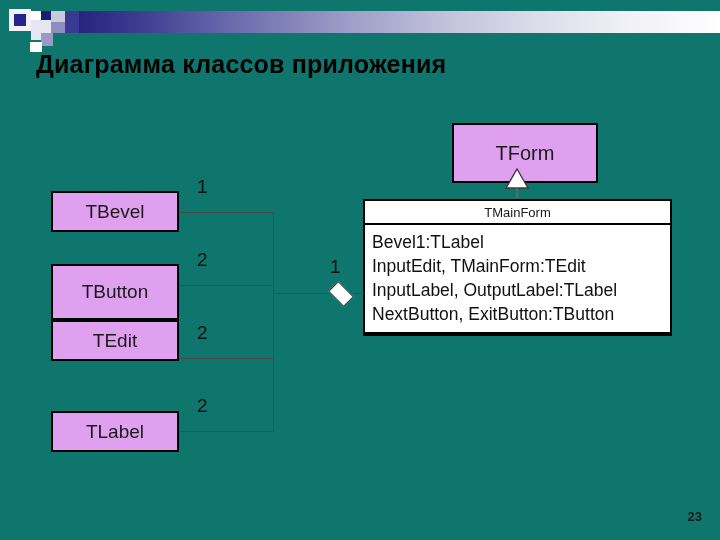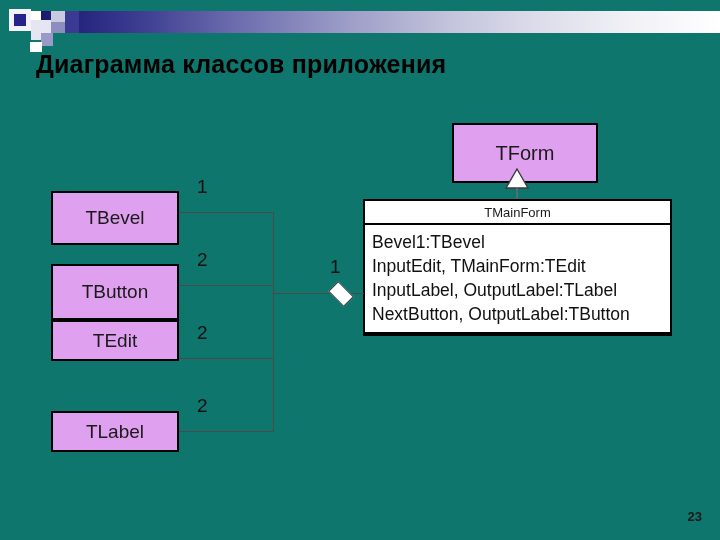--- a/index.html
+++ b/index.html
@@ -66,21 +66,21 @@
     background: #e0a0f0;
     border: 2px solid #000000;
     box-sizing: border-box;
     display: flex;
     align-items: center;
     justify-content: center;
     font-size: 19px;
     color: #1a1a1a;
   }
   .cbox-tform  { left: 452px; top: 123px; width: 146px; height: 60px; font-size: 20px; }
-  .cbox-bevel  { left: 51px;  top: 191px; width: 128px; height: 54px; }
+  .cbox-bevel  { left: 51px;  top: 191px; width: 128px; height: 41px; }
   .cbox-button { left: 51px;  top: 264px; width: 128px; height: 56px; }
   .cbox-edit   { left: 51px;  top: 320px; width: 128px; height: 41px; }
   .cbox-label  { left: 51px;  top: 411px; width: 128px; height: 41px; }
 
   
   .mainform {
     position: absolute;
     left: 363px;
     top: 199px;
     width: 309px;
@@ -172,24 +172,24 @@
   </div>
 
   <svg class="tri-svg" width="28" height="34">
     <polygon points="14,1 25,20 3,20" fill="#ffffff" stroke="#3a3a3a" stroke-width="1.4"></polygon>
     <line x1="14" y1="20" x2="14" y2="33" stroke="#6a6a6a" stroke-width="1.6"></line>
   </svg>
 
   <div class="mainform">
     <div class="mf-head">TMainForm</div>
     <div class="mf-sec mf-attrs">
-      <div class="mf-line">Bevel1:TBevel</div>
+      <div class="mf-line">Bevel1:TLabel</div>
       <div class="mf-line">InputEdit, TMainForm:TEdit</div>
       <div class="mf-line">InputLabel, OutputLabel:TLabel</div>
-      <div class="mf-line">NextButton, OutputLabel:TButton</div>
+      <div class="mf-line">NextButton, ExitButton:TButton</div>
     </div>
   </div>
 
   <div class="cbox cbox-bevel">
     <span>TBevel</span>
   </div>
   <div class="cbox cbox-button">
     <span>TButton</span>
   </div>
   <div class="cbox cbox-edit">

